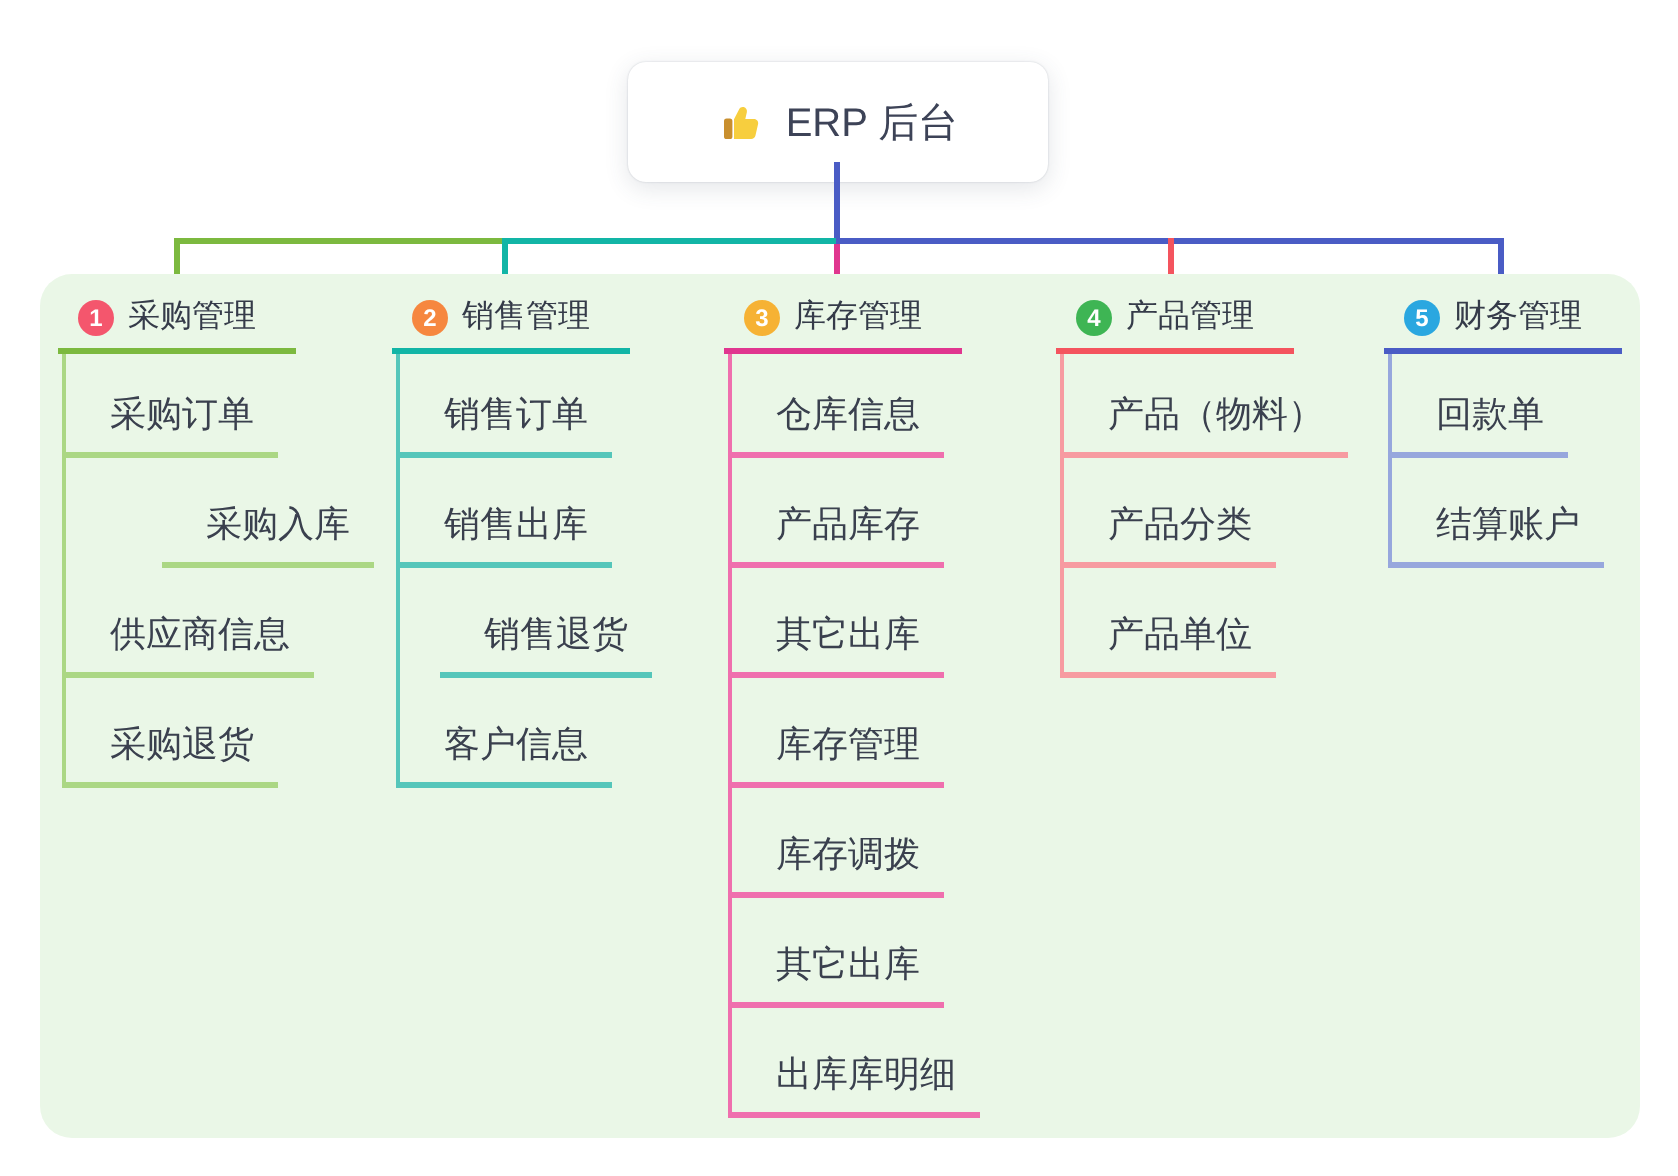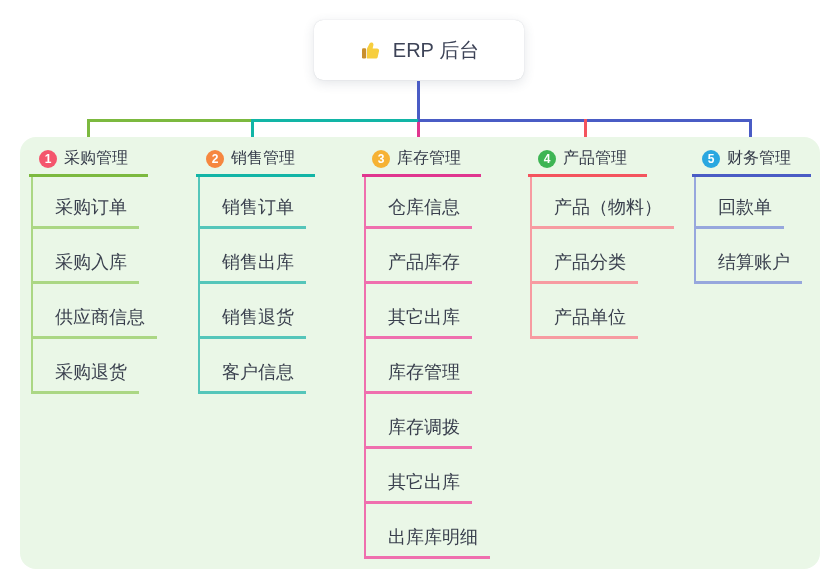--- a/index.html
+++ b/index.html
@@ -2,21 +2,21 @@
 <html><head>
 <meta charset="utf-8">
 <style>
   html,body { margin:0; padding:0; background:#ffffff; }
   .canvas {
     position:relative; width:839px; height:588px; background:#ffffff;
     font-family:"Liberation Sans","DejaVu Sans",sans-serif; overflow:hidden;
   }
   
   .root-node {
-    position:absolute; left:314px; top:20px; width:210px; height:60px;
+    position:absolute; left:314px; top:31px; width:210px; height:60px;
     background:#ffffff; border-radius:9px;
     box-shadow:0 3px 12px rgba(60,70,90,.14), 0 0 1px rgba(60,70,90,.25);
     display:flex; align-items:center; justify-content:center; gap:10px;
     font-size:20px; font-weight:500; color:#3d4357; cursor:pointer;
   }
   .thumb-icon { width:24px; height:24px; display:inline-flex; }
   
   .conn { position:absolute; }
   #stem { left:417px; top:81px;  width:3px;  height:39px; }
   #h1   { left:87px;  top:119px; width:167px; height:3px; }
@@ -86,21 +86,21 @@
   <div id="branches">
       <div class="branch" style="left: 29px;">
     <div class="branch-header" style="border-bottom-color: rgb(124, 185, 63);">
       <span class="badge" style="background: rgb(244, 86, 109);">1</span>
       <span class="branch-title">采购管理</span>
     </div>
     <div class="children" style="border-left-color: rgb(171, 215, 132);">
           <div class="child" style="border-bottom-color: rgb(171, 215, 132);">
     <span class="child-label">采购订单</span>
   </div>
-          <div class="child" style="border-bottom-color: rgb(171, 215, 132);">
+          <div class="child" style="border-bottom-color: rgb(171, 215, 132); margin-left: 48px;">
     <span class="child-label">采购入库</span>
   </div>
           <div class="child" style="border-bottom-color: rgb(171, 215, 132);">
     <span class="child-label">供应商信息</span>
   </div>
           <div class="child" style="border-bottom-color: rgb(171, 215, 132);">
     <span class="child-label">采购退货</span>
   </div>
         </div>
   </div>
@@ -109,21 +109,21 @@
       <span class="badge" style="background: rgb(246, 135, 63);">2</span>
       <span class="branch-title">销售管理</span>
     </div>
     <div class="children" style="border-left-color: rgb(85, 198, 186);">
           <div class="child" style="border-bottom-color: rgb(85, 198, 186);">
     <span class="child-label">销售订单</span>
   </div>
           <div class="child" style="border-bottom-color: rgb(85, 198, 186);">
     <span class="child-label">销售出库</span>
   </div>
-          <div class="child" style="border-bottom-color: rgb(85, 198, 186);">
+          <div class="child" style="border-bottom-color: rgb(85, 198, 186); margin-left: 20px;">
     <span class="child-label">销售退货</span>
   </div>
           <div class="child" style="border-bottom-color: rgb(85, 198, 186);">
     <span class="child-label">客户信息</span>
   </div>
         </div>
   </div>
       <div class="branch" style="left: 362px;">
     <div class="branch-header" style="border-bottom-color: rgb(224, 54, 143);">
       <span class="badge" style="background: rgb(246, 178, 52);">3</span>

